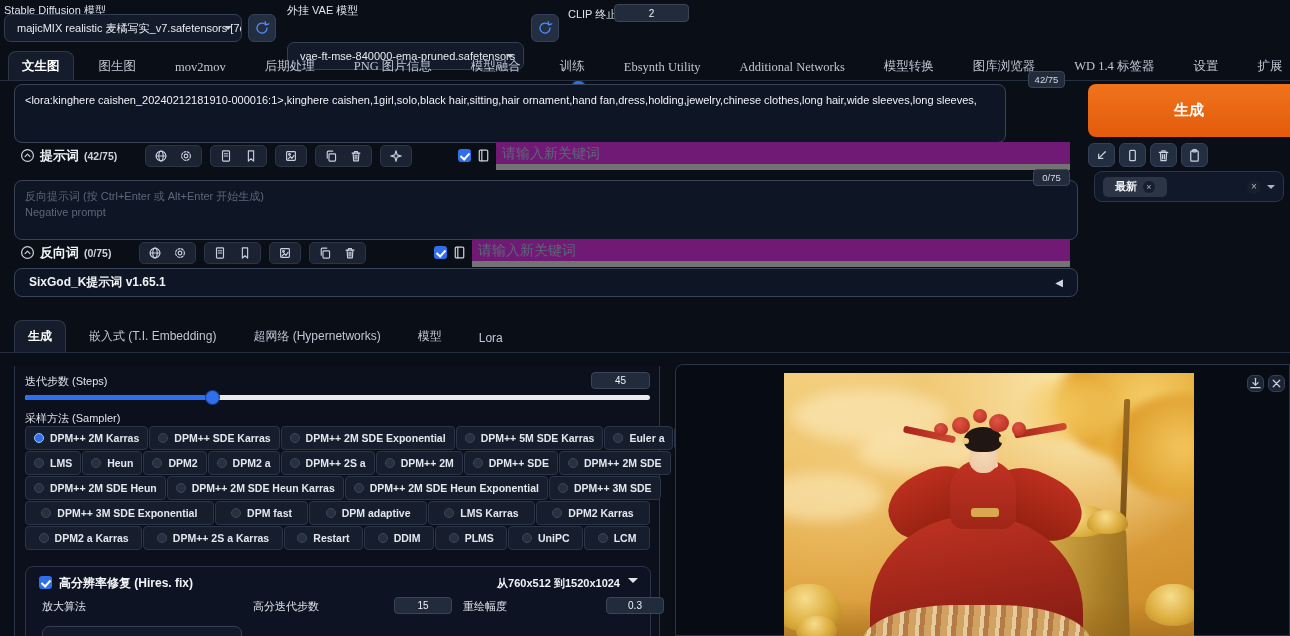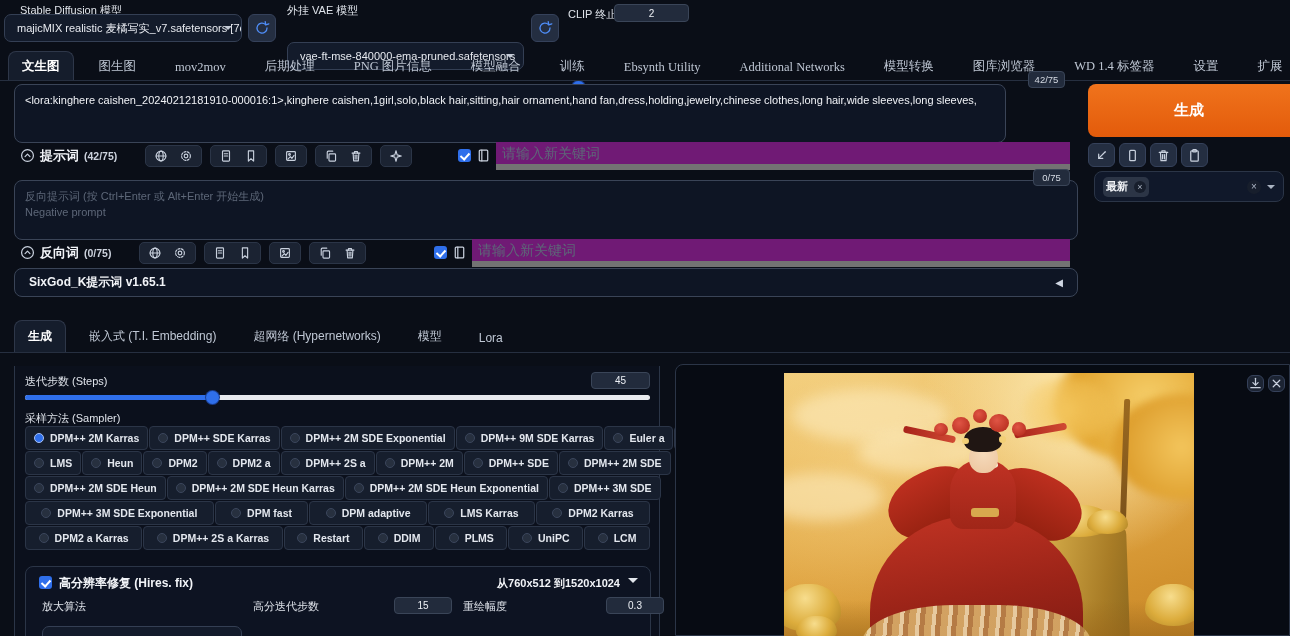--- a/index.html
+++ b/index.html
@@ -44,21 +44,21 @@
     border:solid #fff; border-width:0 2px 2px 0; transform:rotate(42deg);
   }
   .counter-badge {
     background:#222b3c; border:1px solid #3a4558; border-radius:4px;
     font-size:9.5px; color:#d6dbe4; display:flex; align-items:center; justify-content:center;
     z-index:5;
   }
   svg.ic { stroke:#c9d1de; fill:none; stroke-width:1.3; stroke-linecap:round; stroke-linejoin:round; display:block; }
 
   
-  #sd-label { left:4px; top:3px;margin-left:16px; }
+  #sd-label { left:4px; top:3px; }
   #sd-dd   { left:4px; top:14px; width:238px; height:28px; }
   #sd-refresh { left:248px; top:14px; width:28px; height:28px; }
   #vae-label { left:287px; top:3px; }
   #vae-dd  { left:287px; top:14px; width:237px; height:28px; }
   #vae-refresh { left:531px; top:14px; width:28px; height:28px; }
   #clip-label { left:568px; top:7px; }
   #clip-num { left:614px; top:4px; width:75px; height:18px; }
   #clip-slider { left:568px; top:24px; width:121px; }
 
   
@@ -169,21 +169,21 @@
   }
   #action-row { left:1088px; top:143px; display:flex; gap:4px; }
   #action-row .icon-sq { width:27px; height:24px; }
   #tagdrop {
     left:1094px; top:171px; width:190px; height:31px;
     background:#10182a; border:1px solid #2b3547; border-radius:8px;
     display:flex; align-items:center; padding:0 8px;
   }
   .chip {
     background:#2c3546; border-radius:5px; height:20px; display:flex; align-items:center;
-    gap:6px; padding:0 3px; cursor:pointer;
+    gap:6px; padding:0 12px; cursor:pointer;
   }
   .chip .chip-label { font-size:11px; font-weight:bold; color:#f0f2f6; }
   .chip .chip-x {
     width:12px; height:12px; border-radius:50%; background:#171e2c; color:#aab3c2;
     font-size:9px; line-height:12px; text-align:center; cursor:pointer;
   }
   #tagdrop .right-ctl { margin-left:auto; display:flex; align-items:center; gap:6px; }
   #tagdrop .clear-x {
     width:14px; height:14px; border-radius:50%; background:#171e2c; color:#aab3c2;
     font-size:10px; line-height:14px; text-align:center; cursor:pointer;
@@ -539,21 +539,21 @@
         <label class="samp">
           <span class="radio"></span>
           <span class="samp-label">DPM++ SDE Karras</span>
         </label>
         <label class="samp">
           <span class="radio"></span>
           <span class="samp-label">DPM++ 2M SDE Exponential</span>
         </label>
         <label class="samp">
           <span class="radio"></span>
-          <span class="samp-label">DPM++ 9M SDE Karras</span>
+          <span class="samp-label">DPM++ 5M SDE Karras</span>
         </label>
         <label class="samp">
           <span class="radio"></span>
           <span class="samp-label">Euler a</span>
         </label>
         <label class="samp">
           <span class="radio"></span>
           <span class="samp-label">Euler</span>
         </label>
       </div>

